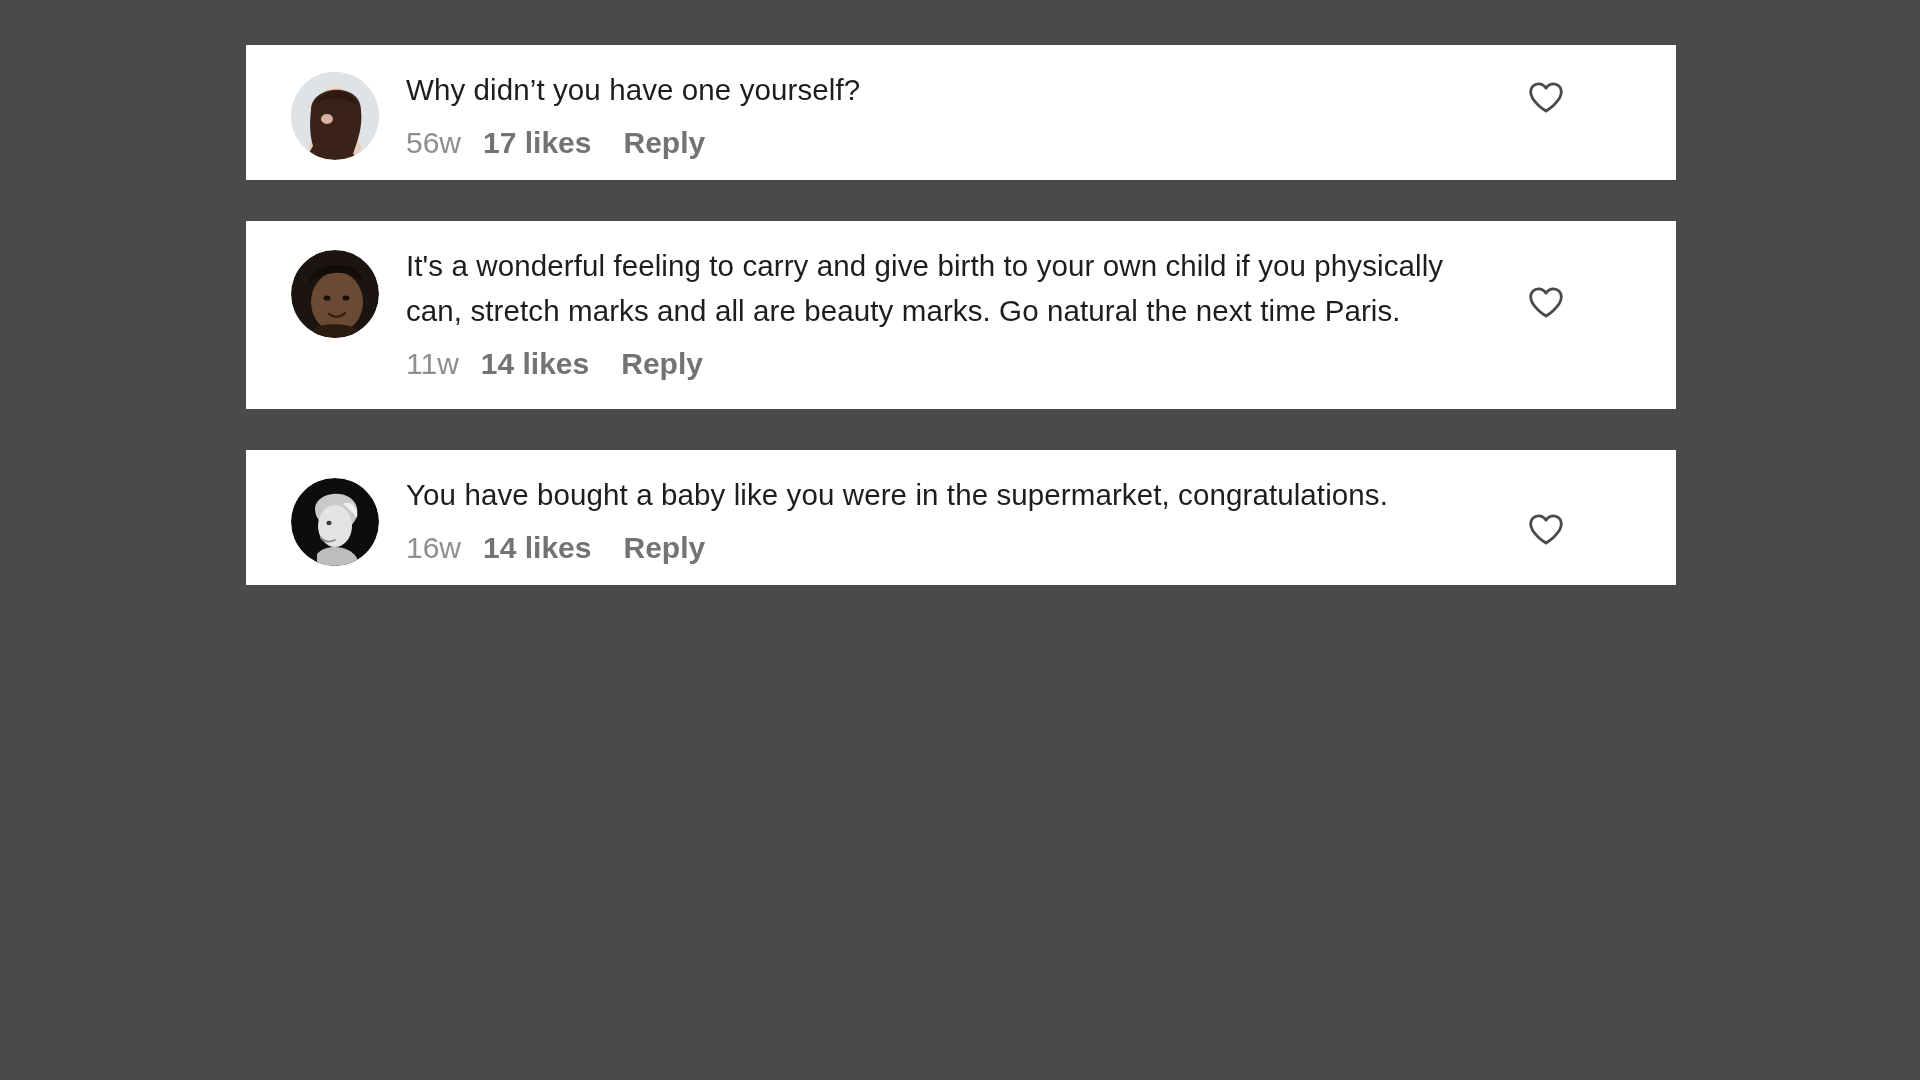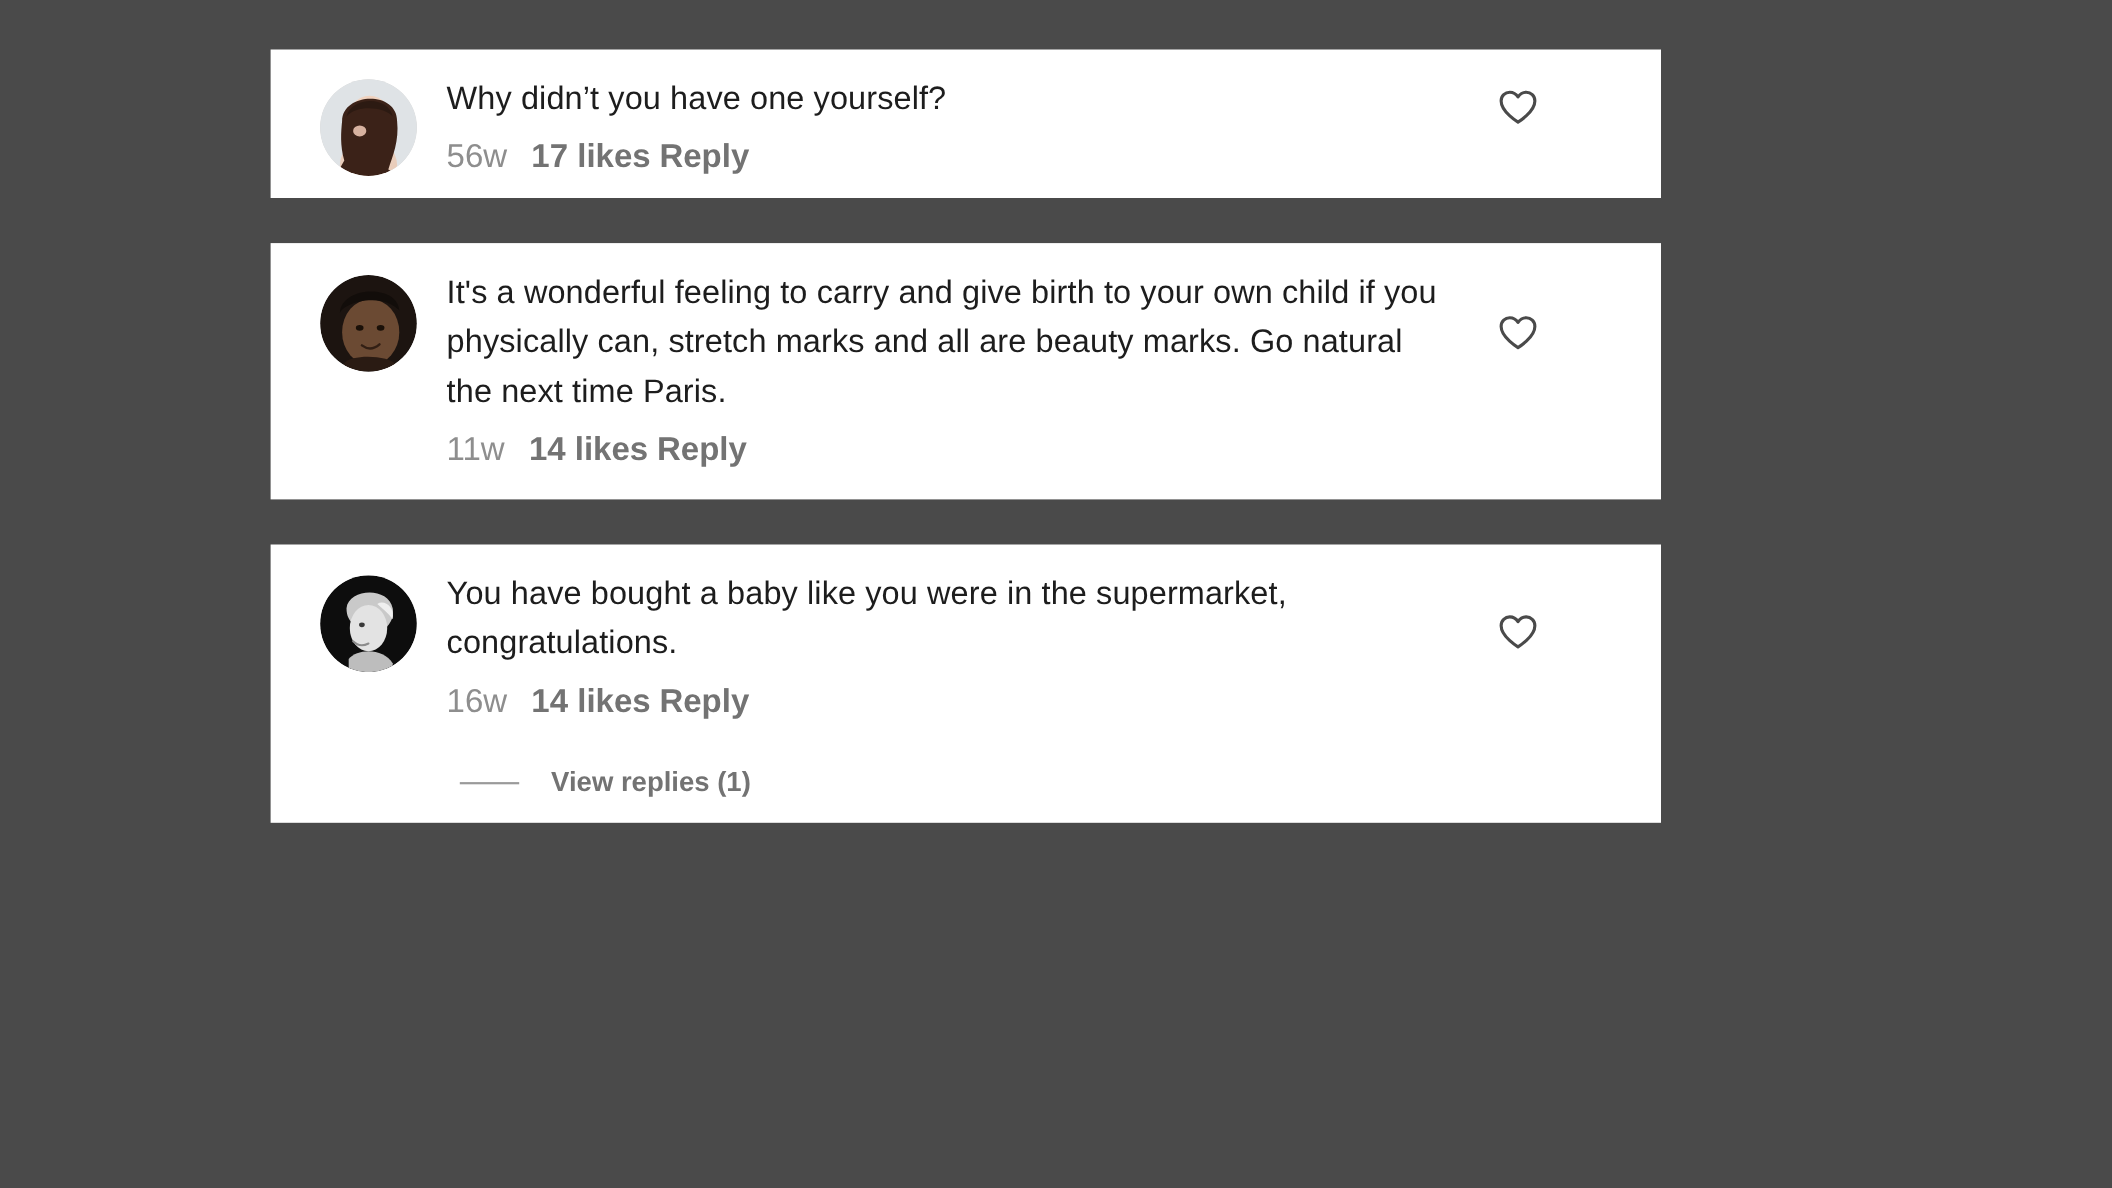--- a/index.html
+++ b/index.html
@@ -26,21 +26,21 @@
     left: 246px;
     top: 45px;
     width: 1430px;
     display: flex;
     flex-direction: column;
   }
 
   .comment-card {
     position: relative;
     background: #ffffff;
-    width: 1264px;
+    width: 1430px;
     box-sizing: border-box;
     padding: 0;
     display: flex;
     flex-direction: row;
   }
 
   .card-gap {
     height: 41px;
     background: transparent;
   }
@@ -90,21 +90,21 @@
   .meta-row > span, .meta-row > a {
     display: inline-block;
   }
   .meta-time {
     color: #8e8e8e;
     margin-right: 22px;
   }
   .meta-likes {
     color: #737373;
     font-weight: bold;
-    margin-right: 8px;
+    margin-right: 32px;
   }
   .meta-reply {
     color: #737373;
     font-weight: bold;
     cursor: pointer;
   }
 
   .replies-row {
     margin-top: 44px;
     display: flex;
@@ -258,24 +258,20 @@
           </svg>
         </span>
       </div>
       <div class="body-col">
         <p class="comment-text">You have bought a baby like you were in the supermarket, congratulations.</p>
         <div class="meta-row">
           <span class="meta-time">16w</span>
           <span class="meta-likes">14 likes</span>
           <span class="meta-reply">Reply</span>
         </div>
-        <div class="replies-row">
-          <span class="replies-line"></span>
-          <span class="replies-label">View replies (1)</span>
-        </div>
       </div>
       <div class="like-col">
         <span class="heart-btn">
           <svg width="40" height="40" viewBox="0 0 24 24" fill="none" xmlns="http://www.w3.org/2000/svg">
             <path d="M12 20.4 C12 20.4 2.8 14.9 2.8 8.9 C2.8 6.1 5 4.1 7.5 4.1 C9.3 4.1 11 5.1 12 6.7 C13 5.1 14.7 4.1 16.5 4.1 C19 4.1 21.2 6.1 21.2 8.9 C21.2 14.9 12 20.4 12 20.4 Z" stroke="#4a4a4a" stroke-width="1.7" stroke-linejoin="round" stroke-linecap="round" fill="none"></path>
           </svg>
         </span>
       </div>
     </div>
 

